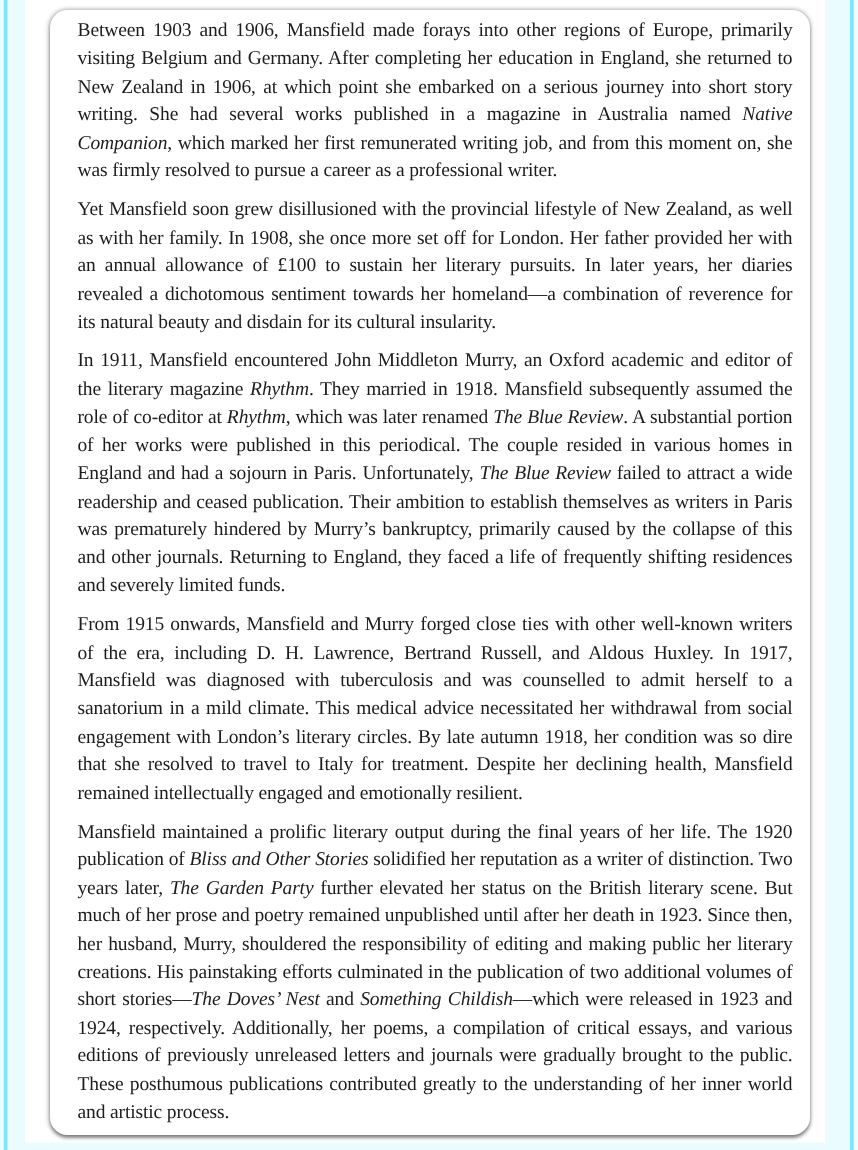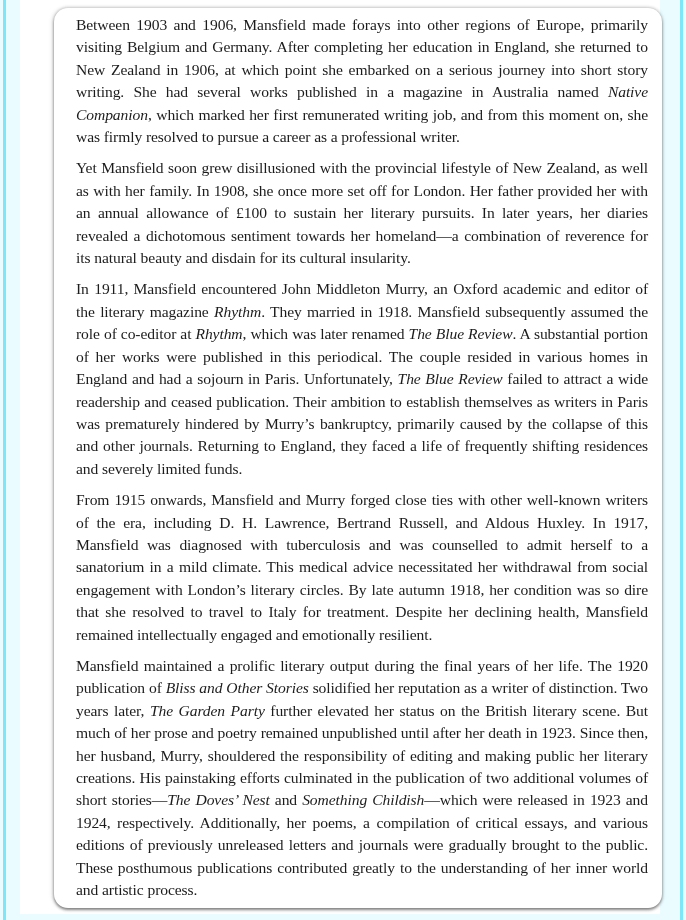--- a/index.html
+++ b/index.html
@@ -9,21 +9,21 @@
       position: relative;
       font-family: "Liberation Serif", "DejaVu Serif", serif;
     }
     .edge-left { position: absolute; left: 3px; top: 0; width: 3px; height: 920px; background: #7fe6f7; }
     .edge-right { position: absolute; left: 680px; top: 0; width: 3px; height: 920px; background: #7fe6f7; }
     .page {
       position: absolute; left: 20px; top: 0; width: 640px; height: 914px;
       background: #ffffff;
     }
     .card {
-      position: absolute; left: 54px; top: 8px; width: 608px; height: 900px;
+      position: absolute; left: 40px; top: 8px; width: 608px; height: 900px;
       background: #ffffff;
       border-radius: 14px;
       box-shadow: -2px 0 4px rgba(0,0,0,0.10), 0 2px 3px rgba(0,0,0,0.45), 2px 0 4px rgba(0,0,0,0.06), 0 -1px 3px rgba(0,0,0,0.12);
       box-sizing: border-box;
       padding: 6px 14px 0 22px;
     }
     .para {
       margin: 0 0 9px 0;
       font-size: 15.6px;
       line-height: 22.4px;

